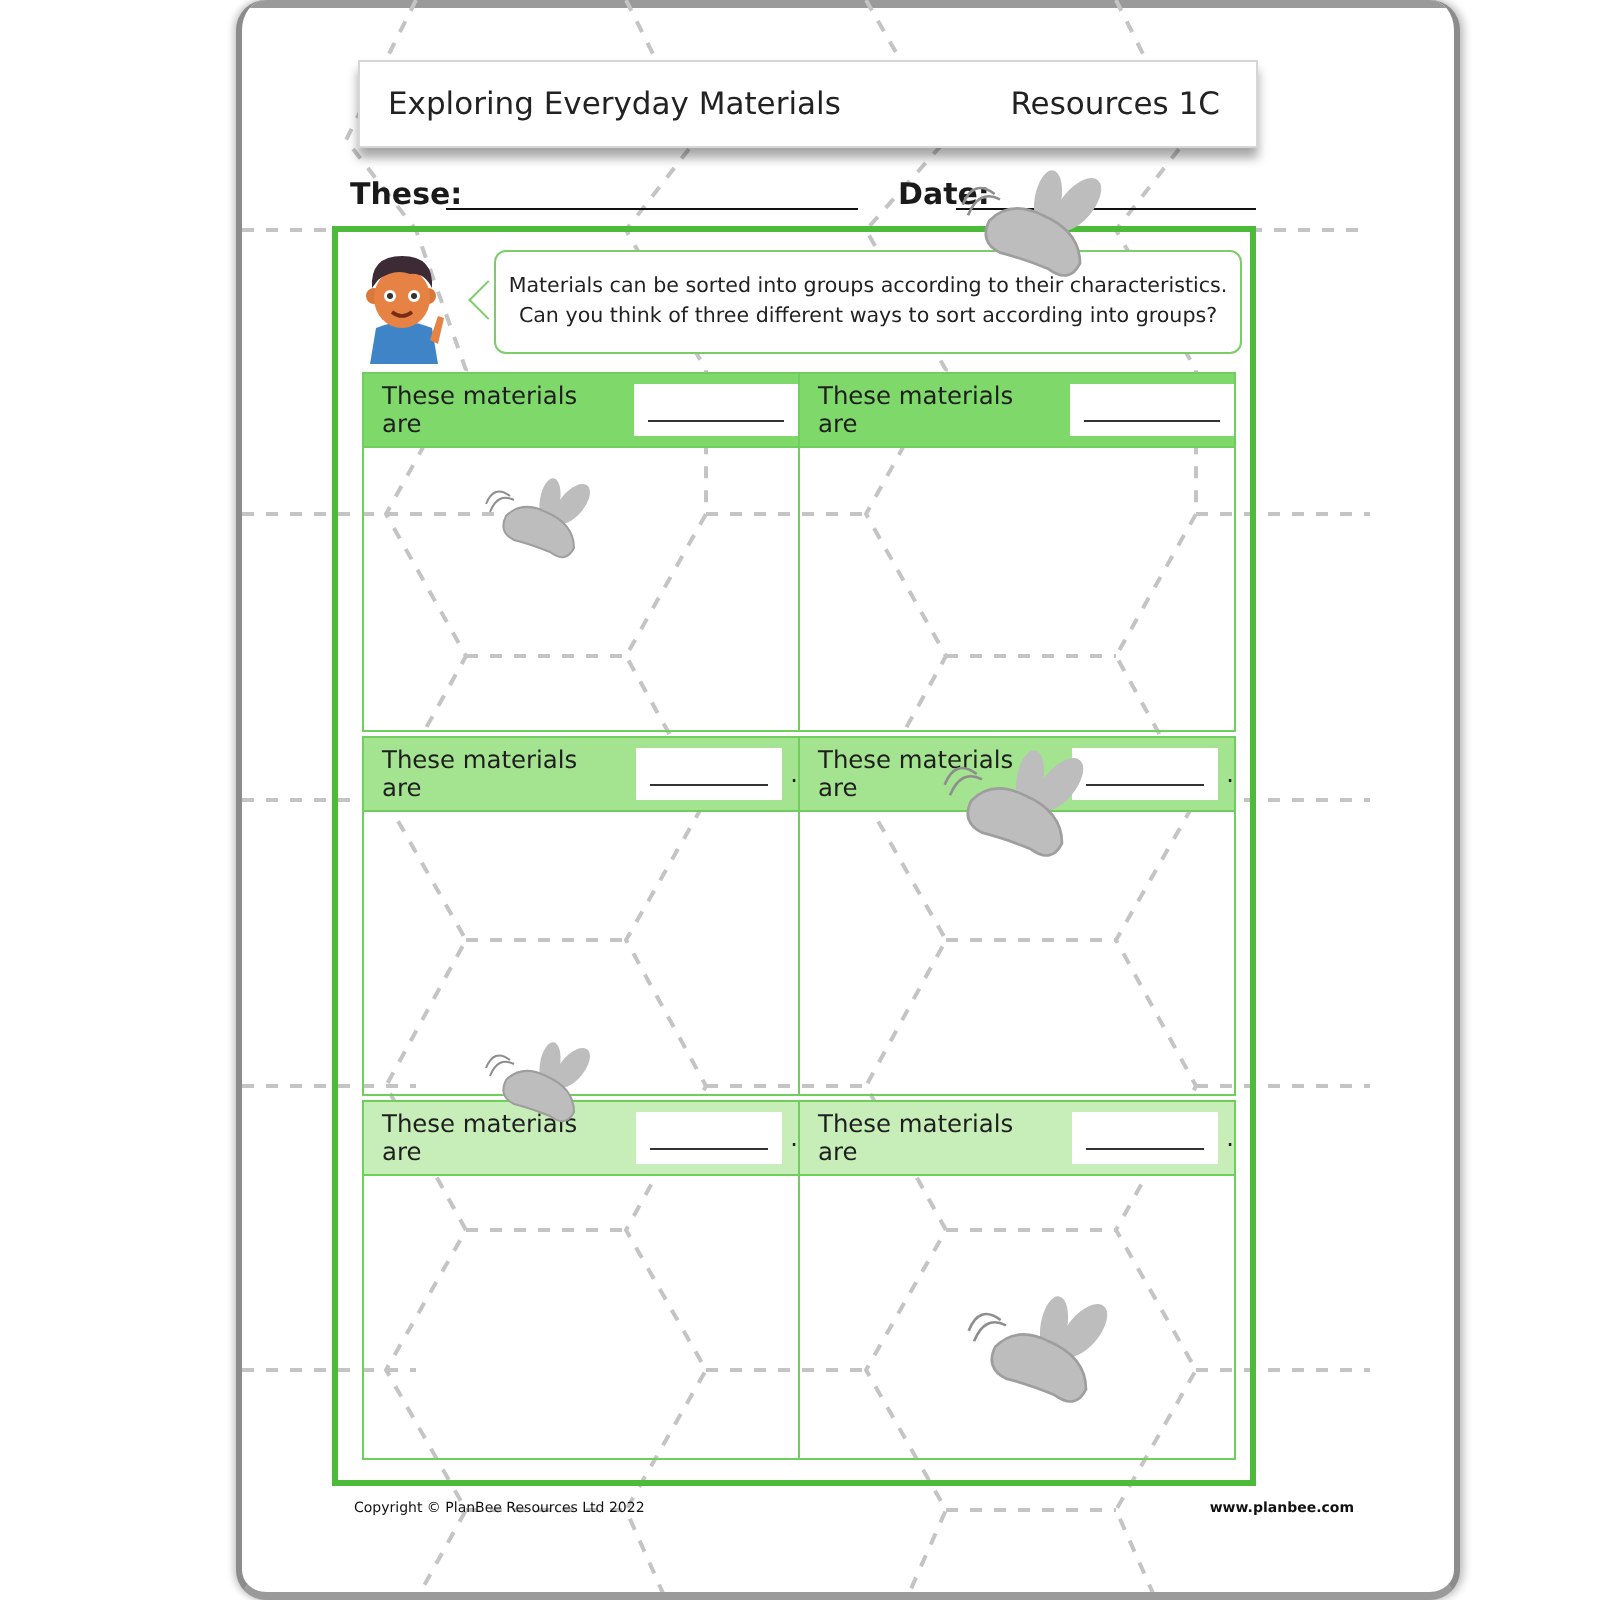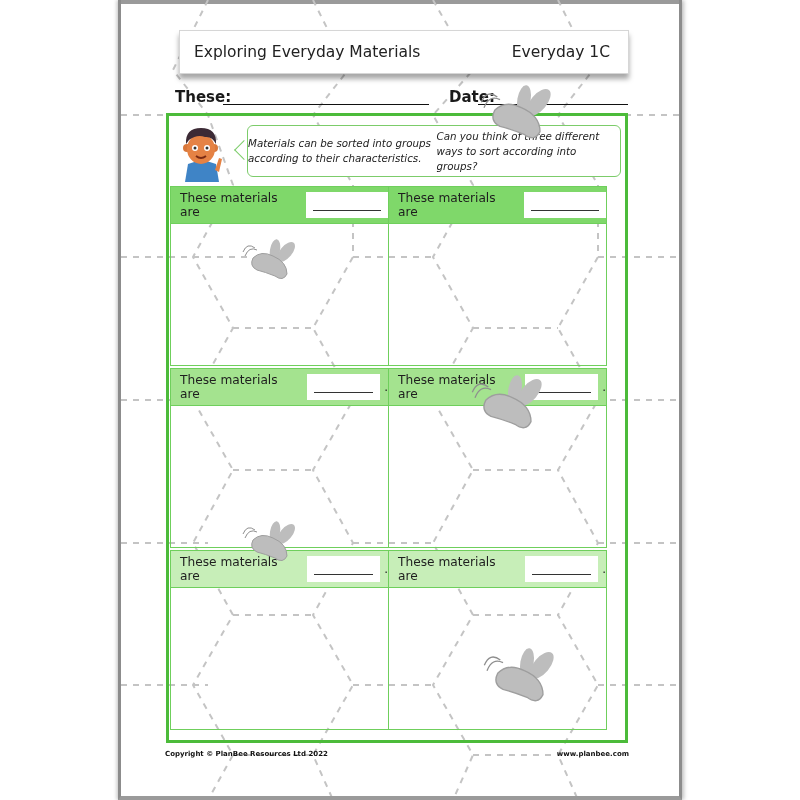--- a/index.html
+++ b/index.html
@@ -1,24 +1,25 @@
 <!DOCTYPE html>
 <html><head>
 <meta charset="utf-8">
 <style>
   * { box-sizing: border-box; margin: 0; padding: 0; }
   html, body { width: 800px; height: 800px; background: #ffffff; overflow: hidden; }
   body { position: relative; font-family: "DejaVu Sans", sans-serif; color: #1a1a1a; }
 
   .page {
-    position: absolute; left: 118px; top: 0; width: 564px; height: 800px;
+    position: absolute; left: 118px; top: 0; width: 612px; height: 800px;
     background: #ffffff;
     border-left: 3px solid #8c8c8c; border-right: 3px solid #8c8c8c; border-bottom: 4px solid #9a9a9a;
     box-shadow: 2px 0 4px rgba(0,0,0,0.25), -2px 0 3px rgba(0,0,0,0.15);
     overflow: hidden;
+    border-radius: 15px;
   }
   .page::before {
     content: ""; position: absolute; left: 0; right: 0; top: 0; height: 4px; background: #9a9a9a;
   }
 
   
   .hex-bg { position: absolute; left: 0; top: 0; width: 800px; height: 800px; pointer-events: none; }
 
   .title-box {
     position: absolute; left: 58px; top: 30px; width: 450px; height: 44px;
@@ -35,50 +36,50 @@
   .date-line { position: absolute; left: 303px; top: 16px; width: 150px; border-bottom: 1.5px solid #111; }
 
   .frame {
     position: absolute; left: 45px; top: 113px; width: 462px; height: 630px;
     border: 3px solid #4cbb3a;
   }
 
   .speech {
     position: absolute; left: 78px; top: 9px; width: 374px; height: 52px;
     border: 1.5px solid #7ccc6a; border-radius: 6px; background: #fff;
-    display: flex; flex-direction: row; justify-content: center; align-items: center;
-    font-size: 10.3px; line-height: 15px; color: #222; font-style: italic;
+    display: flex; flex-direction: column; justify-content: center; align-items: center;
+    font-size: 10.3px; line-height: 15px; color: #222;
   }
   .speech-tail {
     position: absolute; left: 68px; top: 27px; width: 14px; height: 14px;
     border-left: 1.5px solid #7ccc6a; border-bottom: 1.5px solid #7ccc6a;
     background: #fff; transform: rotate(45deg);
   }
   .avatar { position: absolute; left: 10px; top: 8px; width: 46px; height: 58px; }
 
   .grid-box {
-    position: absolute; left: 1px; width: 437px; height: 180px;
+    position: absolute; left: 12px; width: 437px; height: 180px;
     border: 1.5px solid #6fcf5c; display: flex;
   }
   .cell { flex: 1; position: relative; border-right: 1.5px solid #6fcf5c; }
   .cell:last-child { border-right: none; }
   .cell-head {
     height: 37px; display: flex; align-items: center; padding-left: 9px;
     font-size: 12.2px; color: #1e1e1e; border-bottom: 1.5px solid #6fcf5c;
   }
   .head-strong { background: #7fd86a; }
   .head-mid { background: #a4e38f; }
   .head-light { background: #c7eeb8; }
   .blank {
     display: inline-block; background: #fff; margin-left: 10px; height: 26px; position: relative;
   }
   .blank .ul { position: absolute; left: 7px; right: 7px; bottom: 7px; border-bottom: 1.3px solid #333; }
   .dot { margin-left: 4px; font-size: 12px; }
 
-  .footer-left { position: absolute; left: 44px; top: 750px; font-size: 7px; font-weight: bold; color: #111; }
+  .footer-left { position: absolute; left: 56px; top: 750px; font-size: 7px; font-weight: normal; color: #111; }
   .footer-right { position: absolute; right: 50px; top: 750px; font-size: 7px; font-weight: bold; color: #111; }
 
   .bee { position: absolute; }
 </style>
 </head>
 <body>
 
 <div class="page">
 
   <svg class="hex-bg" viewBox="118 0 800 800" style="left:0;top:0;">
@@ -108,21 +109,21 @@
 
       <polyline points="205,0 170,70 205,115 230,185 190,257 230,328 190,400 230,470 190,543 230,615 190,685 230,755 205,800"></polyline>
       <polyline points="310,0 345,70 310,115 350,185 350,257 310,328 350,400 310,470 350,543 310,615 350,685 310,755 330,800"></polyline>
       <polyline points="430,0 470,70 430,115 470,185 430,257 470,328 430,400 470,470 430,543 470,615 430,685 470,755 450,800"></polyline>
       <polyline points="555,0 590,70 555,115 595,185 595,257 555,328 595,400 555,470 595,543 555,615 595,685 555,755 575,800"></polyline>
     </g>
   </svg>
 
   <div class="title-box">
     <span>Exploring Everyday Materials</span>
-    <span>Everyday 1C</span>
+    <span>Resources 1C</span>
   </div>
 
   <div class="name-row">
     <span class="name-label">These:</span>
     <span class="name-line"></span>
     <span class="date-label">Date:</span>
     <span class="date-line"></span>
   </div>
 
   <div class="frame">

